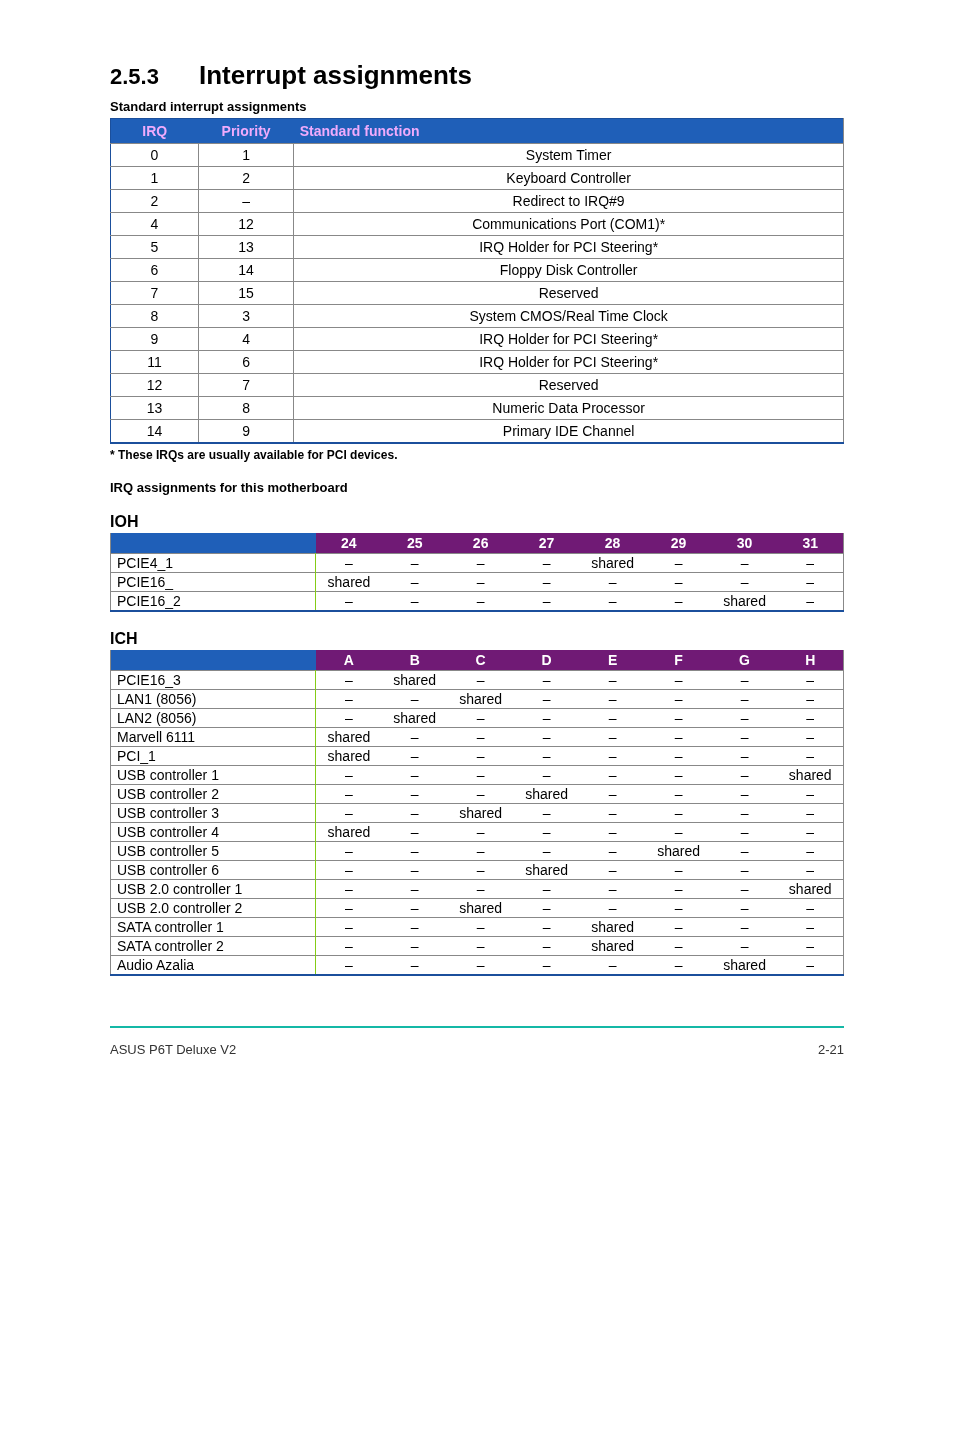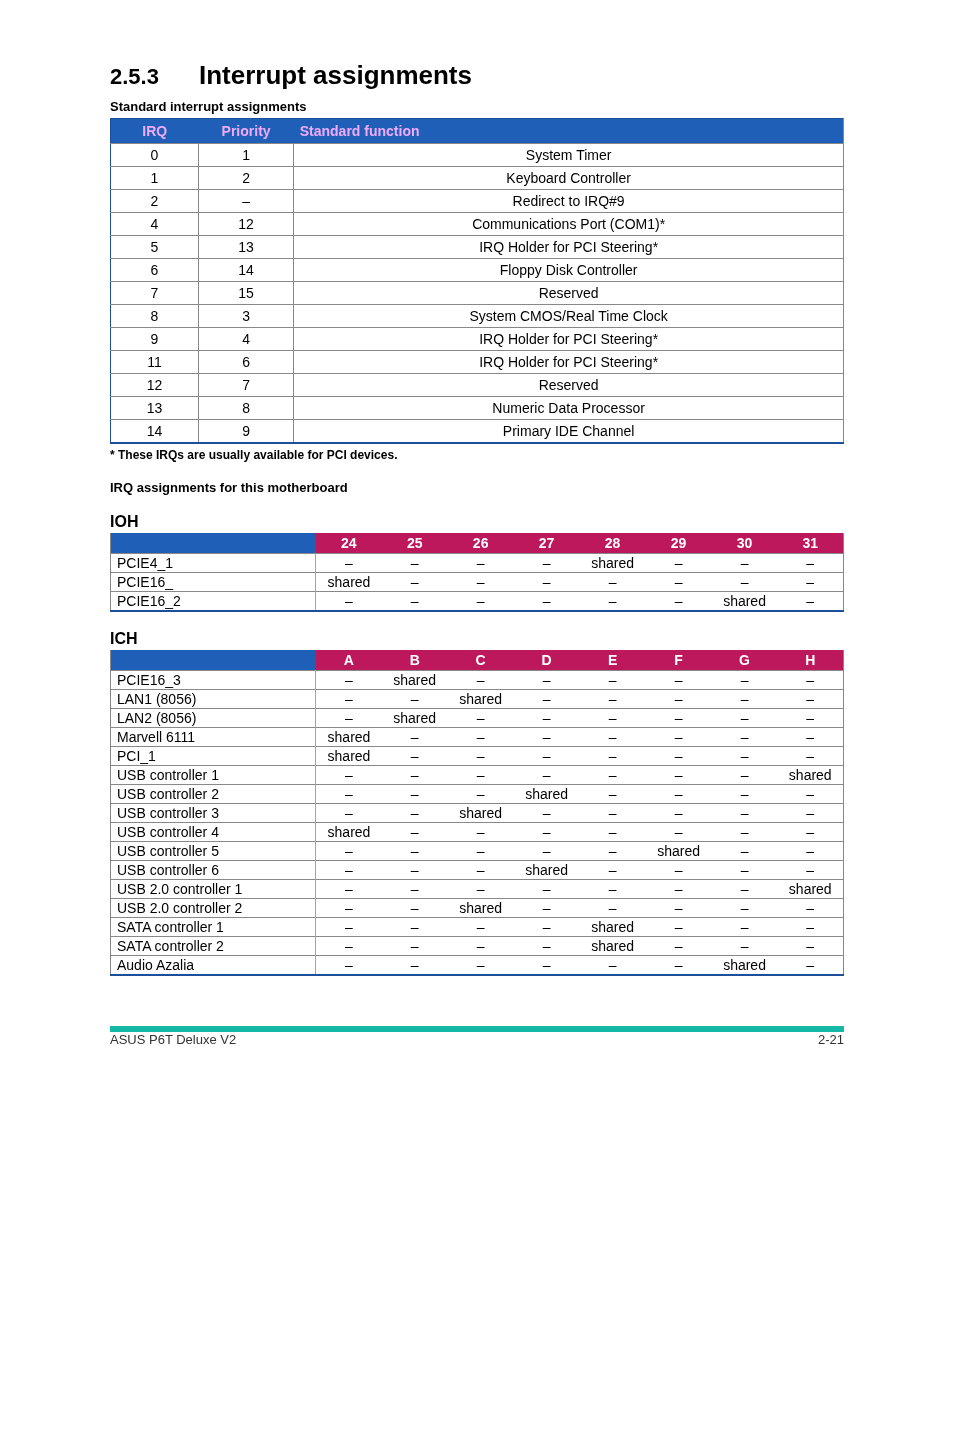--- a/index.html
+++ b/index.html
@@ -22,28 +22,28 @@
   .std-table td.irq, .std-table td.prio { text-align: center; border-right: 1px solid #888; }
   .std-table td.func { text-align: center; }
   .std-table col.c-irq { width: 12%; }
   .std-table col.c-prio { width: 13%; }
   .std-table col.c-func { width: 75%; }
 
   .footnote { font-size: 12px; font-weight: bold; margin-top: 4px; margin-bottom: 18px; }
 
   
   .mx-table { border: 1px solid #888; border-top: none; border-bottom: 2px solid #1b4f9c; }
-  .mx-table th { background: #be185d; color: #fff; font-weight: bold; padding: 2px 4px; text-align: center; }
+  .mx-table th { background: #701a75; color: #fff; font-weight: bold; padding: 2px 4px; text-align: center; }
   .mx-table th.label-head { background: #1f5fb8; }
   .mx-table td { padding: 1px 4px; border-top: 1px solid #888; text-align: center; font-size: 14px; }
   .mx-table td.row-label { text-align: left; border-right: 1px solid #84cc16; padding-left: 6px; }
   .mx-table col.c-label { width: 28%; }
   .mx-table col.c-val { width: 9%; }
 
-  .footer { display: flex; justify-content: space-between; font-size: 13px; color: #333; margin-top: 50px; border-top: 6px solid #14b8a6; padding-top: 0; }
+  .footer { display: flex; justify-content: space-between; font-size: 13px; color: #333; margin-top: 50px; border-top: 2px solid #14b8a6; padding-top: 14px; }
 </style>
 </head>
 <body>
 
 <div class="page">
 
   <div class="sec-num-title">
     <span class="sec-num">2.5.3</span>
     <span class="sec-title">Interrupt assignments</span>
   </div>

